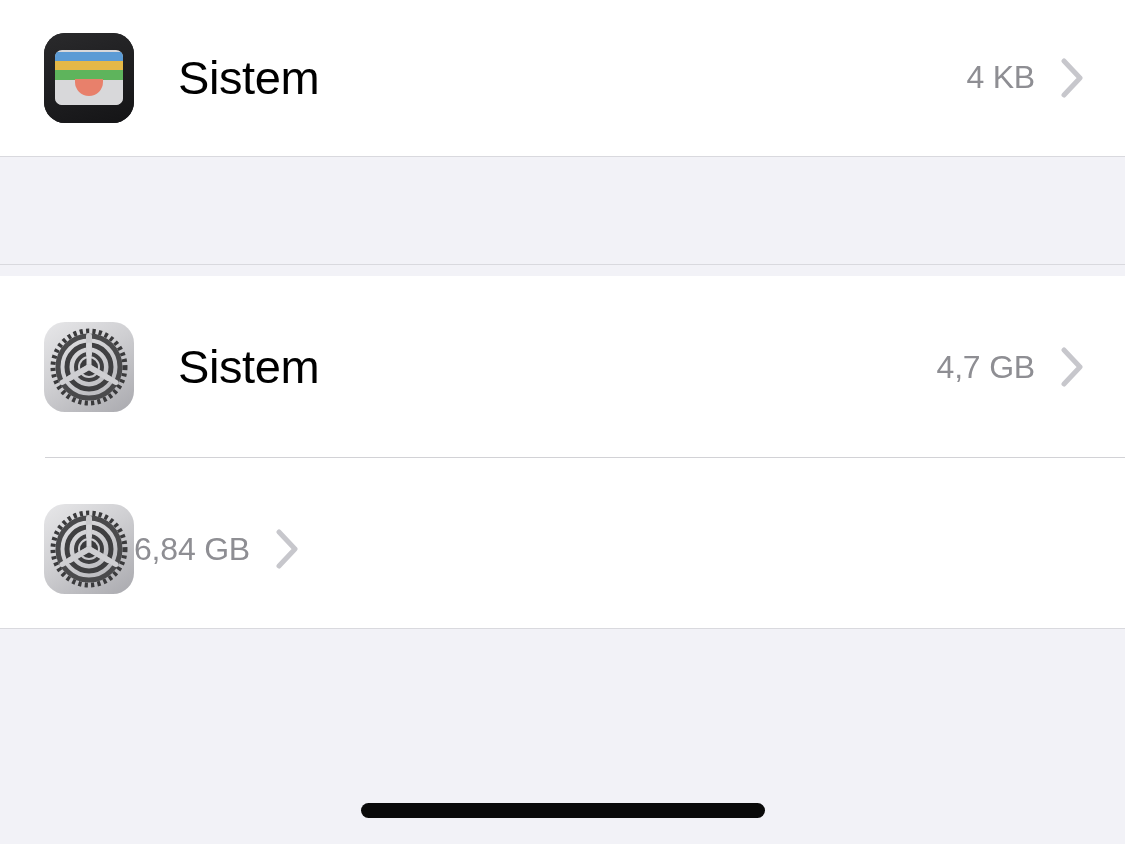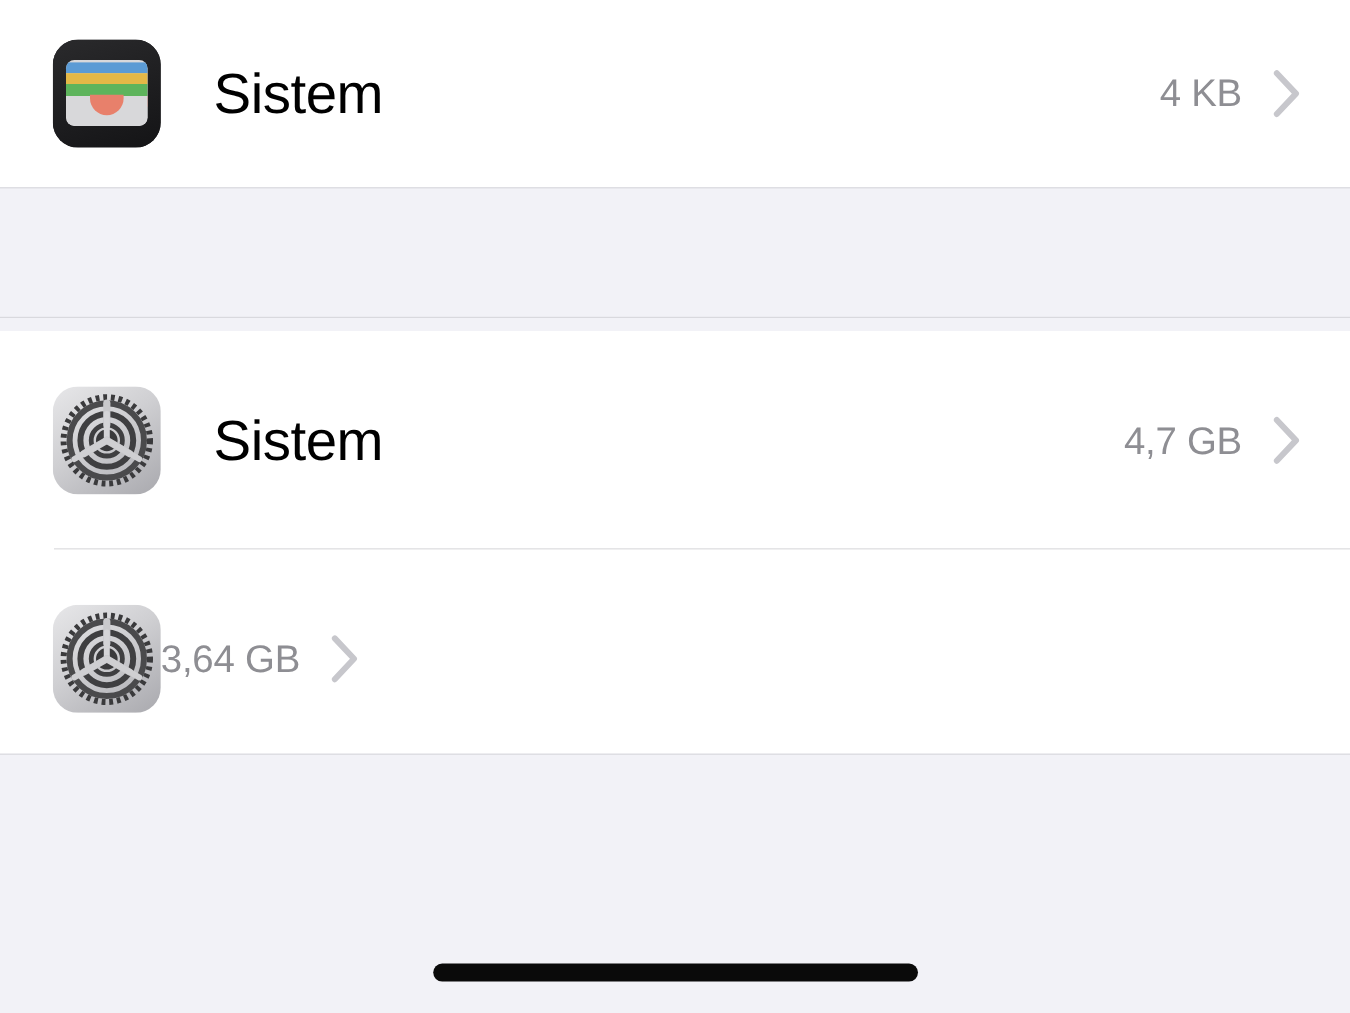--- a/index.html
+++ b/index.html
@@ -260,21 +260,21 @@
               <path d="M0 0 L19 11"></path>
               <path d="M0 0 L-19 11"></path>
             </g>
             <g stroke="#cfcfd2" stroke-width="5" stroke-linecap="round">
               <path d="M0 0 L27 15.5"></path>
               <path d="M0 0 L-27 15.5"></path>
             </g>
           </g>
         </svg>
       </div>
-      <div class="row-size">3,64 GB</div>
+      <div class="row-size">6,84 GB</div>
       <div class="chevron">
         <svg width="24" height="42" viewBox="0 0 24 42" fill="none" aria-hidden="true">
           <path d="M3 4 L19 21 L3 38" stroke="#c7c7cc" stroke-width="5" stroke-linecap="round" stroke-linejoin="round"></path>
         </svg>
       </div>
     </div>
 
   </div>
 
   <div class="footer-band"></div>

